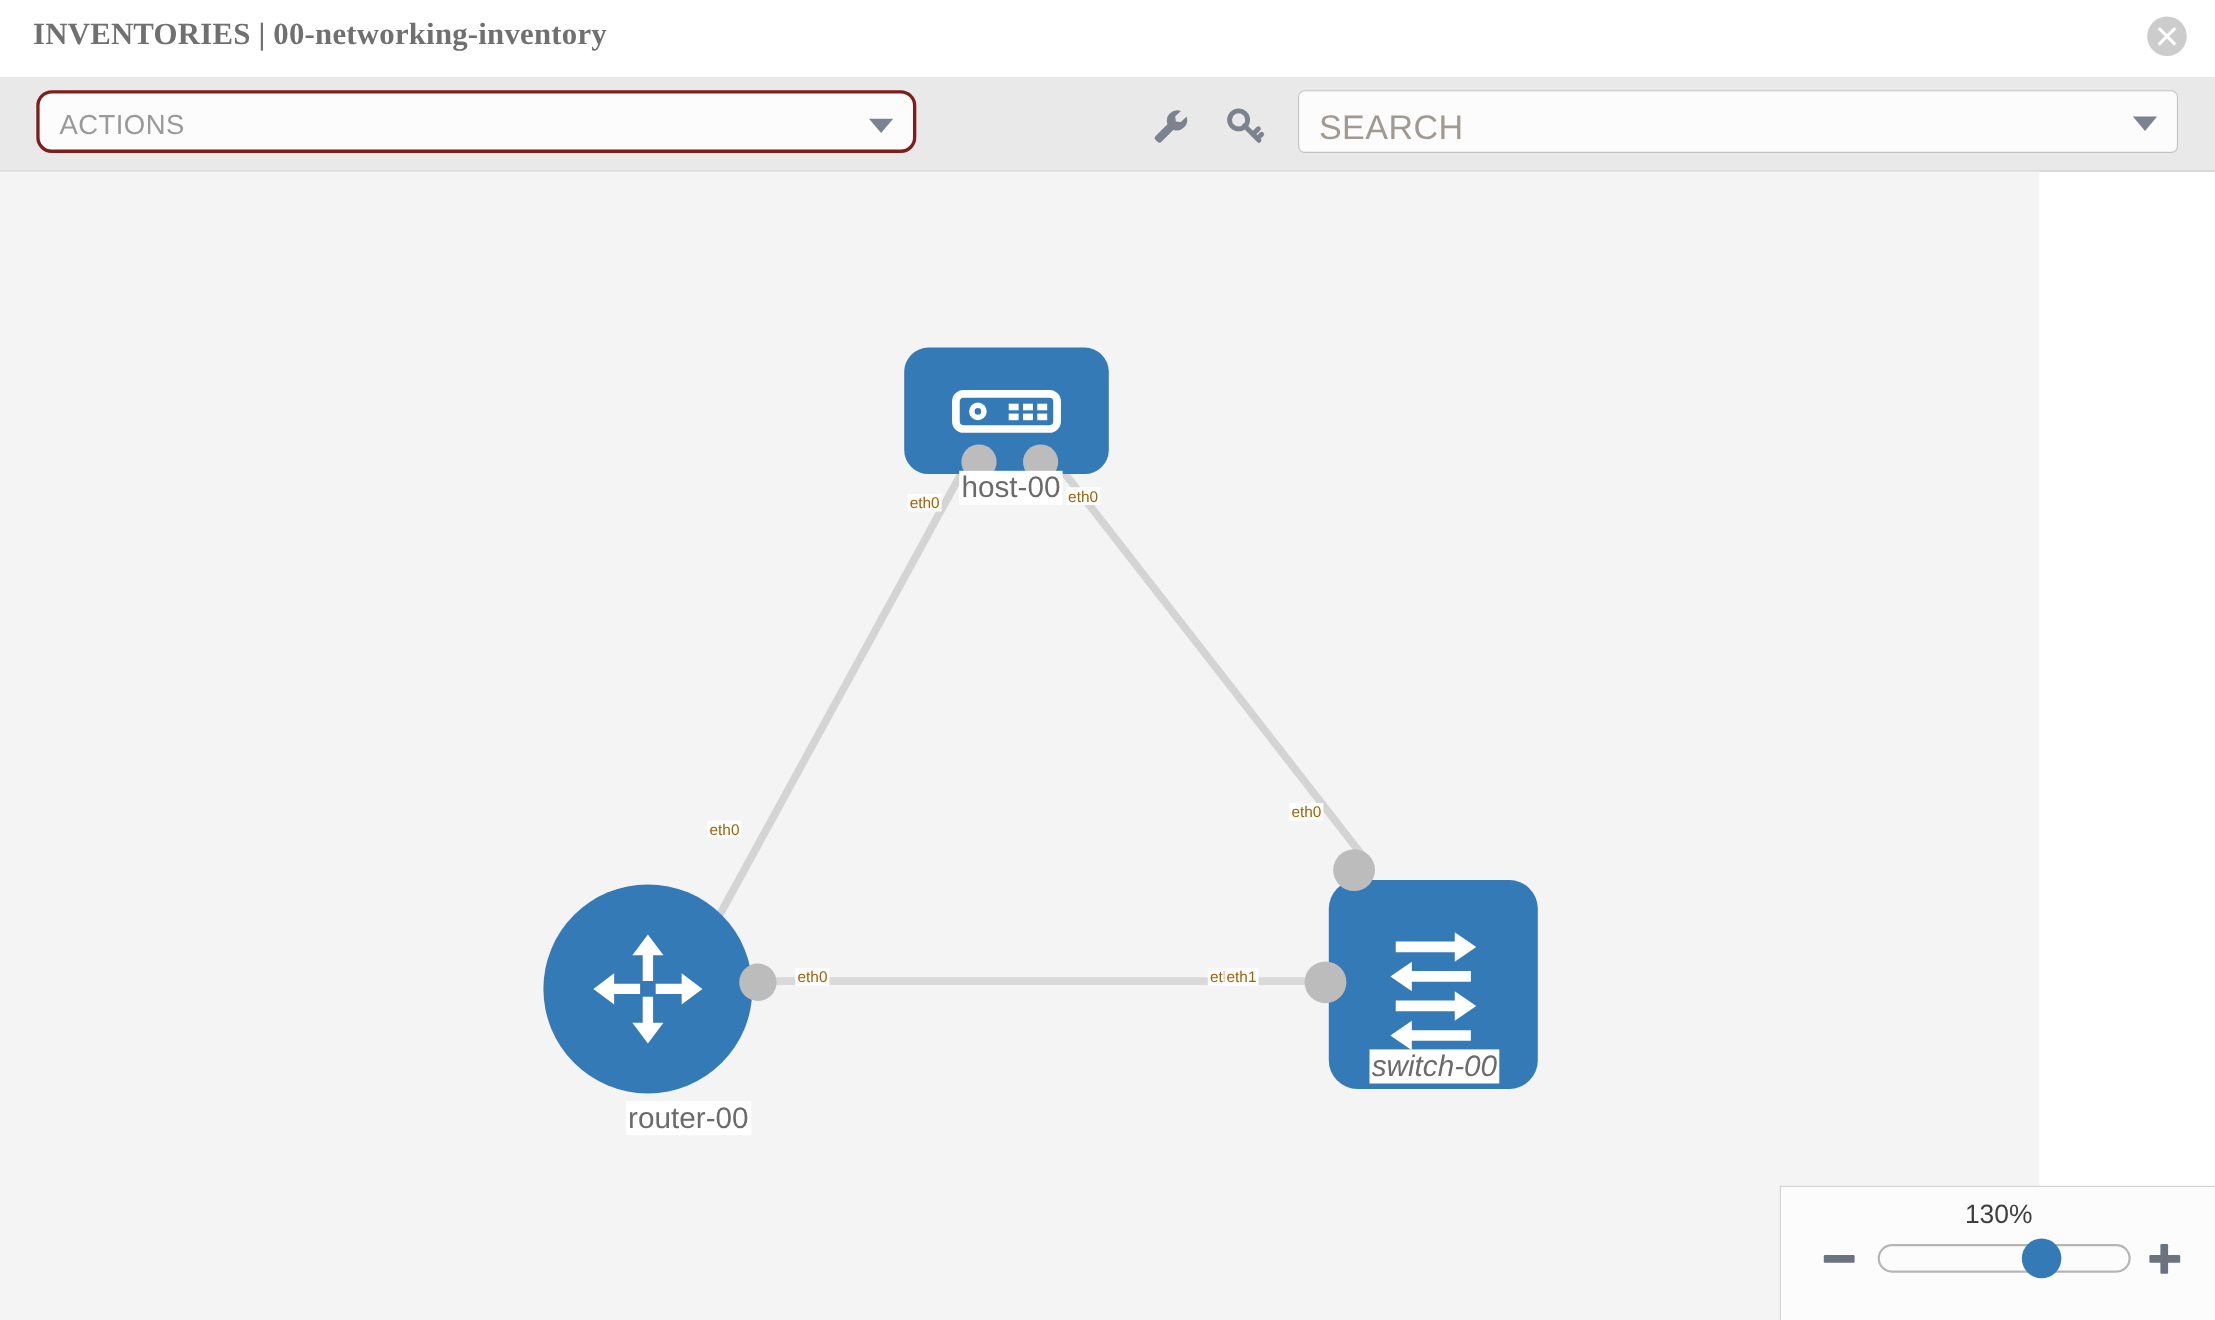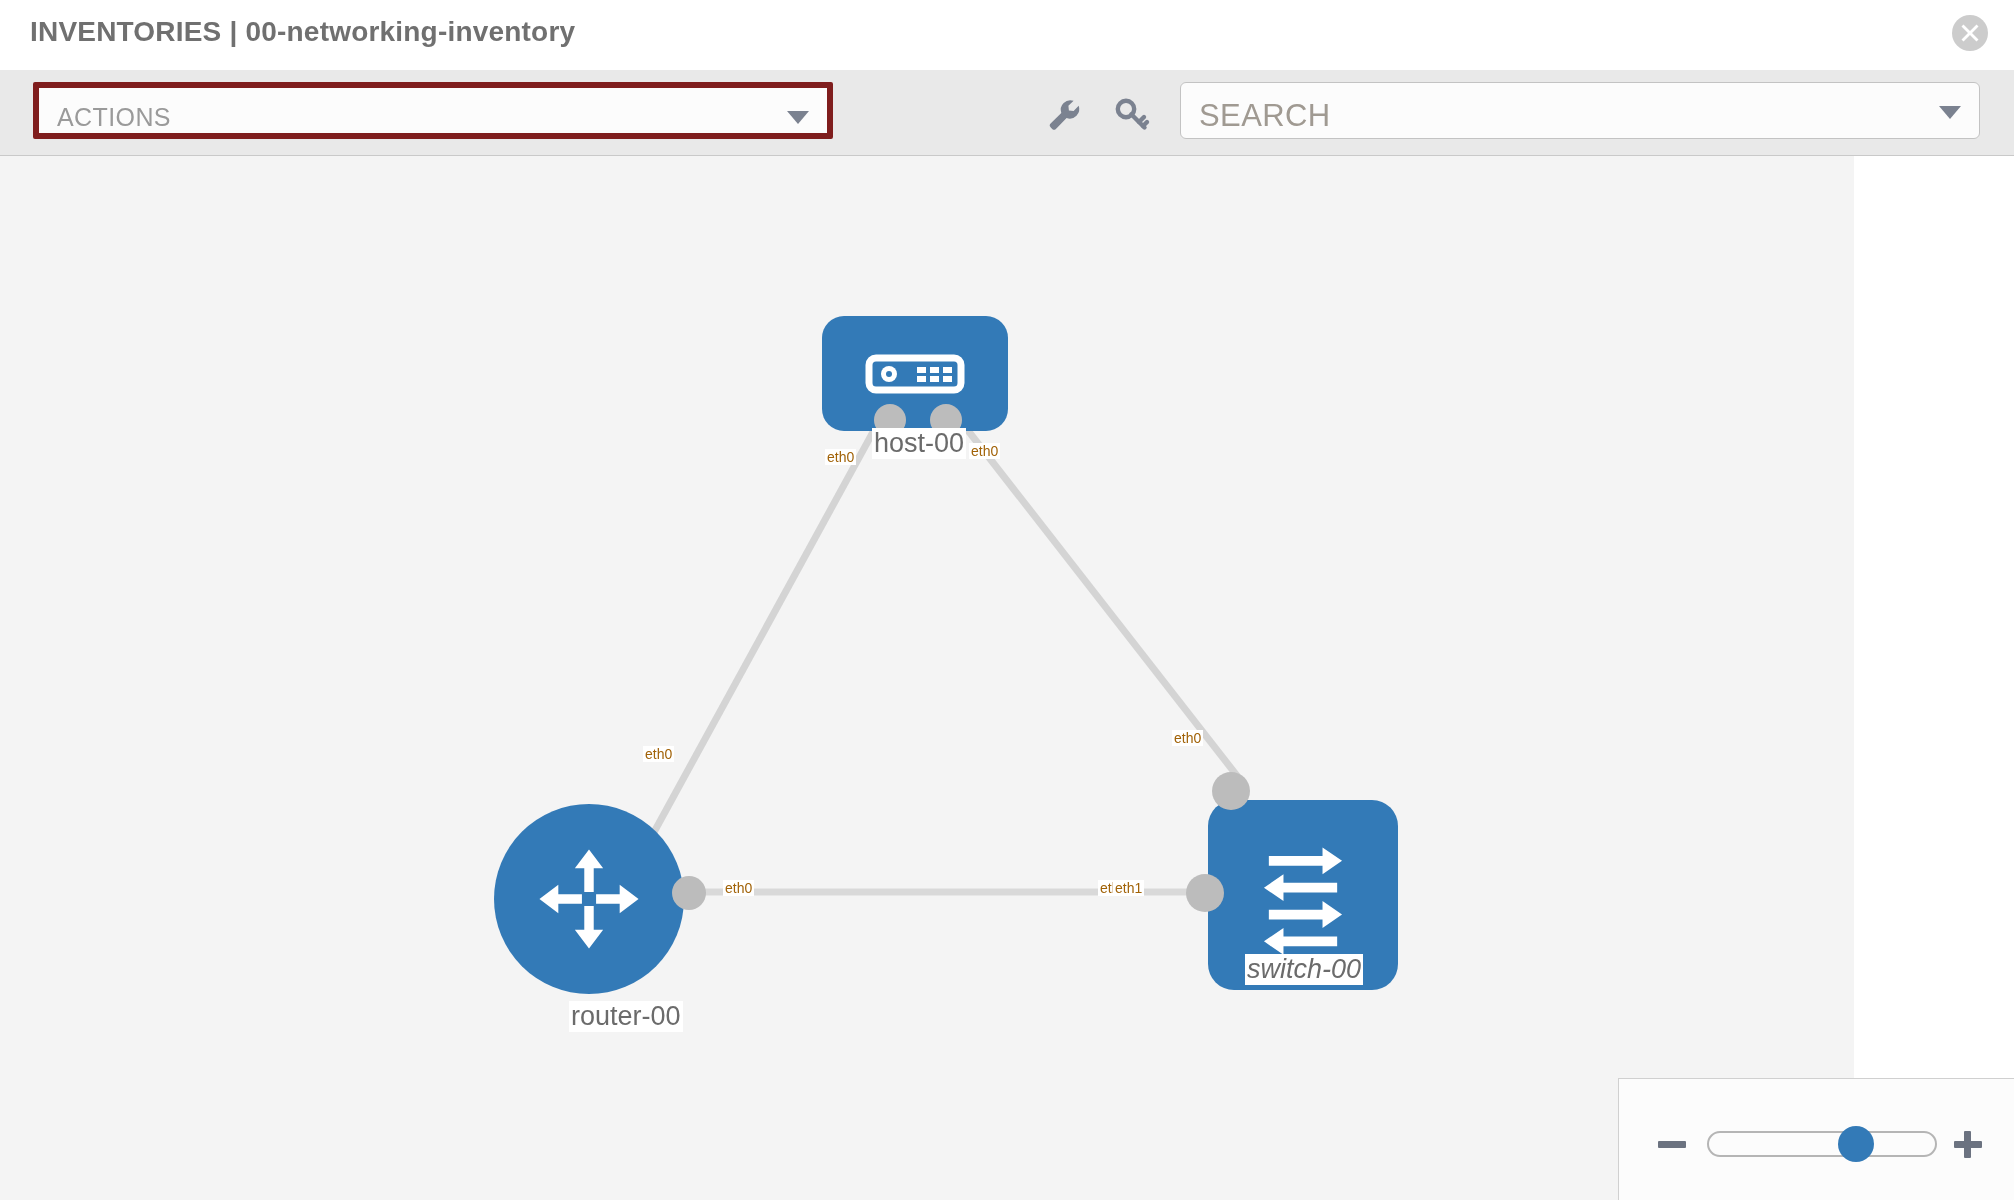--- a/index.html
+++ b/index.html
@@ -17,20 +17,21 @@
 
   
   .header {
     position: absolute;
     left: 0; top: 0;
     width: 2014px;
     height: 90px;
     background: #ffffff;
     border-bottom: 1px solid #c9c9c9;
     box-sizing: border-box;
+    font-family: Liberation Serif, serif;
   }
   .page-title {
     position: absolute;
     left: 30px;
     top: 16px;
     font-size: 28px;
     font-weight: bold;
     color: #707070;
     letter-spacing: 0.2px;
     white-space: nowrap;
@@ -57,22 +58,22 @@
     border-bottom: 1px solid #c9c9c9;
     box-sizing: border-box;
   }
   .actions-select {
     position: absolute;
     left: 33px;
     top: 12px;
     width: 800px;
     height: 57px;
     background: #fcfcfc;
-    border: 6px solid #7f1d1d;
-    border-radius: 2px;
+    border: 3px solid #7f1d1d;
+    border-radius: 14px;
     box-sizing: border-box;
     cursor: pointer;
   }
   .actions-label {
     position: absolute;
     left: 18px;
     top: 15px;
     font-size: 25px;
     color: #9a9a9a;
     letter-spacing: 0.4px;
@@ -358,20 +359,21 @@
 
   <div class="node-label" style="left:1245px; top:798px;font-style:italic;">switch-00</div>
   <div class="iface-label" style="left:1172px; top:574px;">eth0</div>
 
   <div class="iface-label" style="left:1098px; top:724px;">eth0</div>
   <div class="iface-label" style="left:1113px; top:724px;">eth1</div>
 
 </div>
 
 <div class="zoom-panel">
+  <div class="zoom-value">130%</div>
   <div class="zoom-minus">
       <i></i>
     </div>
   <div class="zoom-track"></div>
   <div class="zoom-thumb" style="left:219px;"></div>
   <div class="zoom-plus">
       <i class="h"></i>
       <i class="v"></i>
     </div>
 </div>

